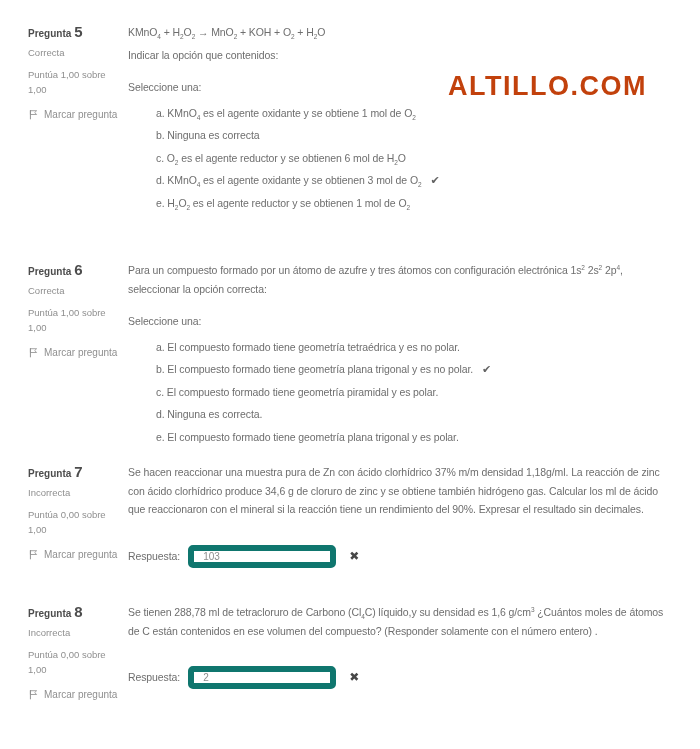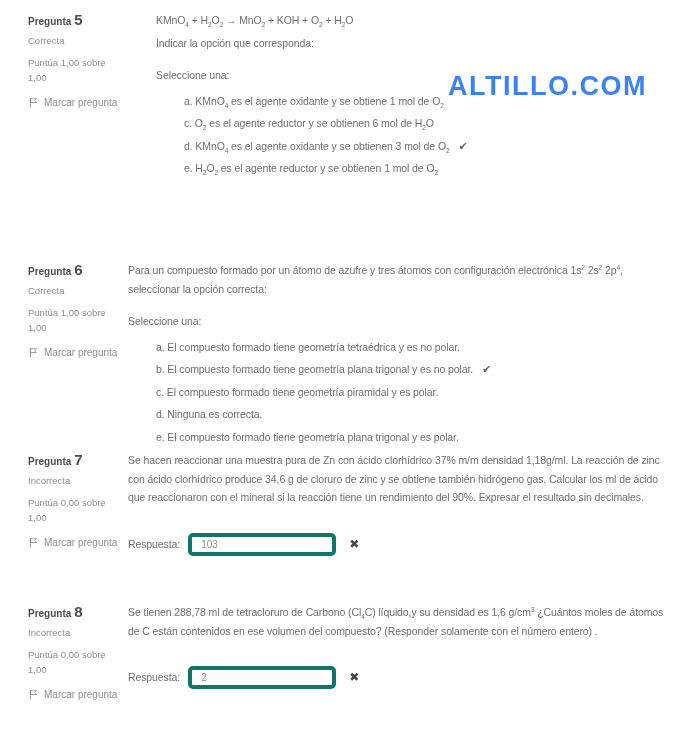--- a/index.html
+++ b/index.html
@@ -3,27 +3,27 @@
 <meta charset="utf-8">
 <style>
   * { margin:0; padding:0; box-sizing:border-box; }
   html,body { background:#ffffff; }
   body {
     width:700px; height:749px; position:relative; overflow:hidden;
     font-family:"Liberation Sans","DejaVu Sans",sans-serif;
   }
   .watermark {
     position:absolute; top:71px; left:448px;
-    font-size:27px; font-weight:bold; color:#3b82f6; letter-spacing:1.5px;
+    font-size:27px; font-weight:bold; color:#c2410c; letter-spacing:1.5px;
     font-family:"Liberation Sans",sans-serif;
   }
   .question { position:absolute; left:28px; width:648px; display:flex; }
-  .q-pos-0 { top:10px;gap:28px; }
+  .q-pos-0 { top:22px; }
   .q-pos-1 { top:248px;margin-top:12px; }
-  .q-pos-2 { top:450px; }
+  .q-pos-2 { top:462px; }
   .q-pos-3 { top:602px;justify-content:center; }
 
   .qinfo { width:100px; flex:none; font-size:9.5px; color:#8f8f8f; padding-top:2px; }
   .qtitle { color:#4c4c4c; font-weight:bold; font-size:10px; margin-bottom:8px; }
   .qnum { font-size:15px; line-height:1; }
   .qstatus { margin-bottom:10px; }
   .qgrade { margin-bottom:12px; line-height:1.55; width:82px; }
   .qflag { display:flex; gap:5px; align-items:center; font-size:10px; color:#8f8f8f; cursor:pointer; }
   .flag-icon { flex:none; display:block; }
 
@@ -31,21 +31,21 @@
   .qcontent p { margin:0 0 4px 0; }
   sub, sup { font-size:0.62em; line-height:0; }
   .select-label { margin-top:14px; }
   .options { margin-top:5px; padding-left:28px; }
   .option { line-height:22.5px; white-space:nowrap; }
   .check { color:#636363; margin-left:9px; font-size:11px; }
 
   .answer-row { margin-top:26px; display:flex; align-items:center; }
   .answer-label { margin-right:8px; }
   .answer-input {
-    width:148px; height:23px; border:4px solid #0f766e; border-radius:5px;
+    width:148px; height:23px; border:6px solid #0f766e; border-radius:5px;
     padding:0 9px; font-size:10px; color:#8d8d8d; background:#fff;
     font-family:"Liberation Sans","DejaVu Sans",sans-serif; outline:none;
   }
   .xmark { color:#474747; font-size:12px; font-weight:bold; margin-left:13px; }
 </style>
 </head>
 <body>
 
 <div class="watermark">ALTILLO.COM</div>
 
@@ -60,24 +60,25 @@
     <div class="qflag">
       <svg class="flag-icon" width="11" height="11" viewBox="0 0 16 16">
           <path d="M3.5 1.5 V15" stroke="#8f8f8f" stroke-width="1.4" fill="none"></path>
           <path d="M3.5 2.5 H12.5 L9.8 5.2 L12.5 8 H3.5 Z" stroke="#8f8f8f" stroke-width="1.2" fill="none"></path>
         </svg>
       <span>Marcar pregunta</span>
     </div>
   </aside>
   <div class="qcontent">
     <p>KMnO<sub>4</sub> + H<sub>2</sub>O<sub>2</sub> →  MnO<sub>2</sub> + KOH + O<sub>2</sub> + H<sub>2</sub>O</p>
-    <p>Indicar la opción que corresponda:</p>
+    <p>Indicar la opción que contenidos:</p>
     <div class="select-label">Seleccione una:</div>
     <div class="options">
       <div class="option"><span>a. KMnO<sub>4</sub> es el agente oxidante y se obtiene 1 mol de O<sub>2</sub></span></div>
+      <div class="option"><span>b. Ninguna es correcta</span></div>
       <div class="option"><span>c. O<sub>2</sub> es el agente reductor y se obtienen 6 mol de H<sub>2</sub>O</span></div>
       <div class="option"><span>d. KMnO<sub>4</sub> es el agente oxidante y se obtienen 3 mol de O<sub>2</sub></span><span class="check">✔</span></div>
       <div class="option"><span>e. H<sub>2</sub>O<sub>2</sub> es el agente reductor y se obtienen 1 mol de O<sub>2</sub></span></div>
     </div>
   </div>
 </section>
 
 <section class="question q-pos-1">
   <aside class="qinfo">
     <div class="qtitle">

